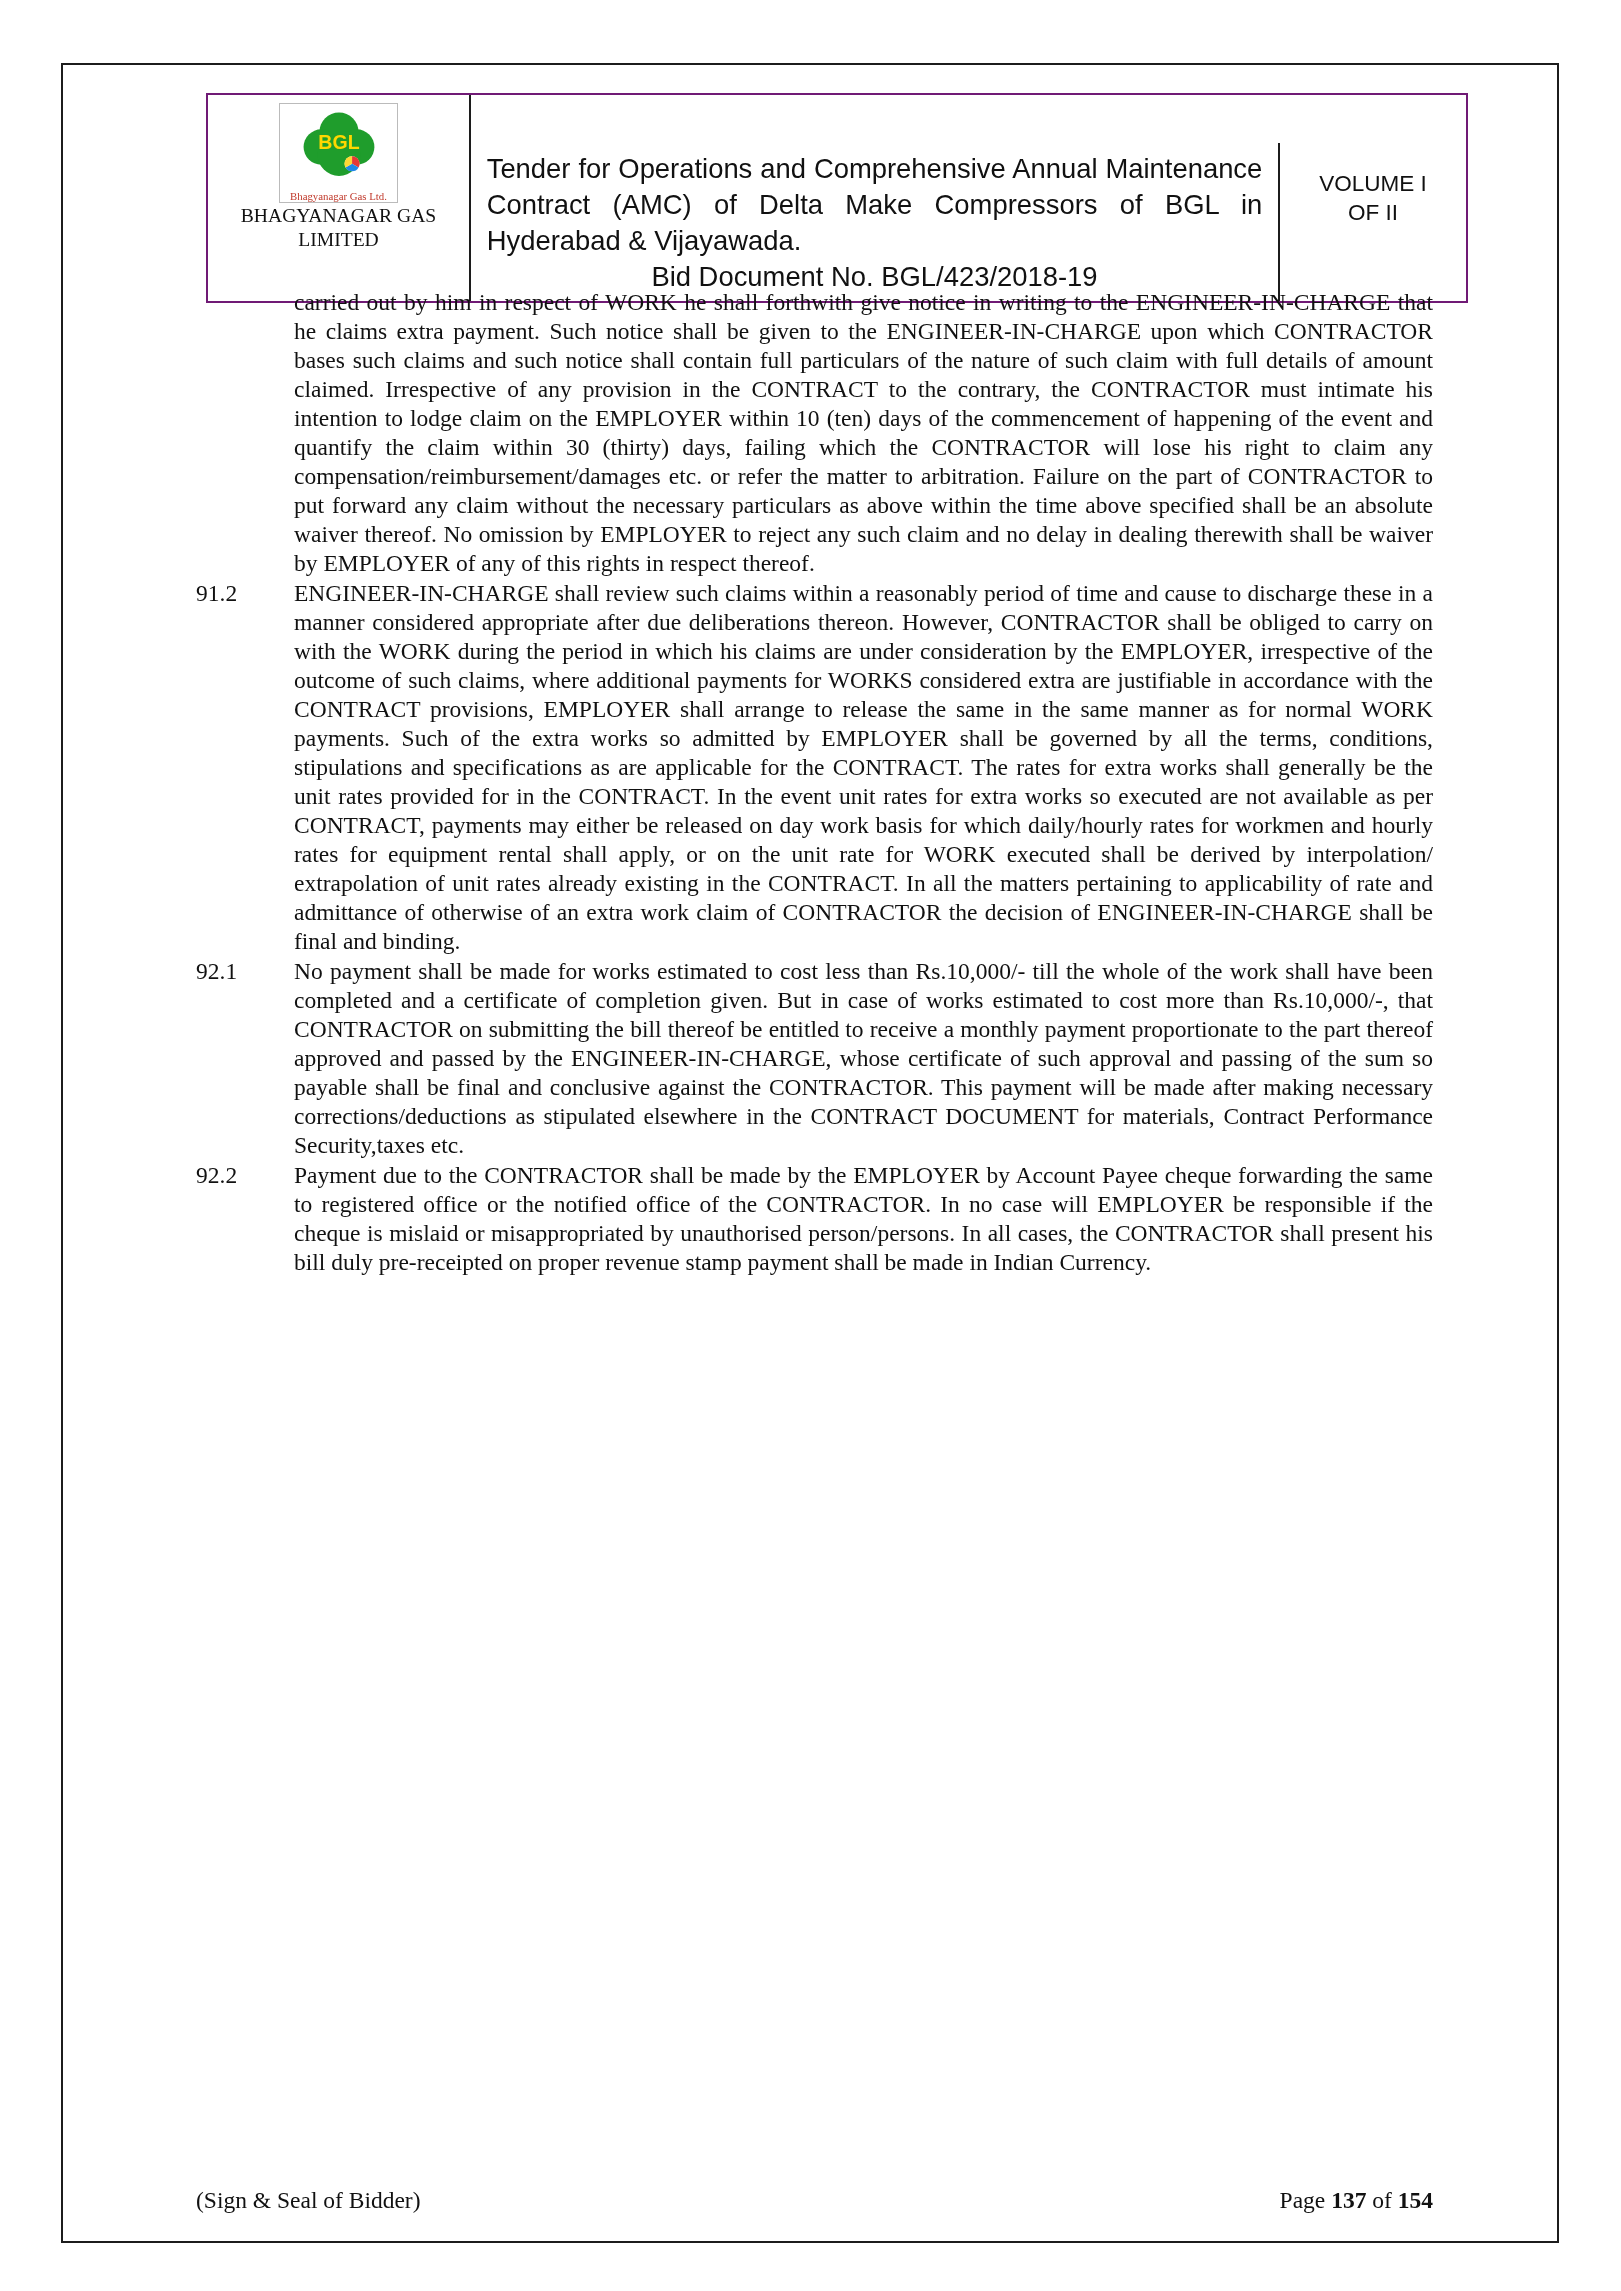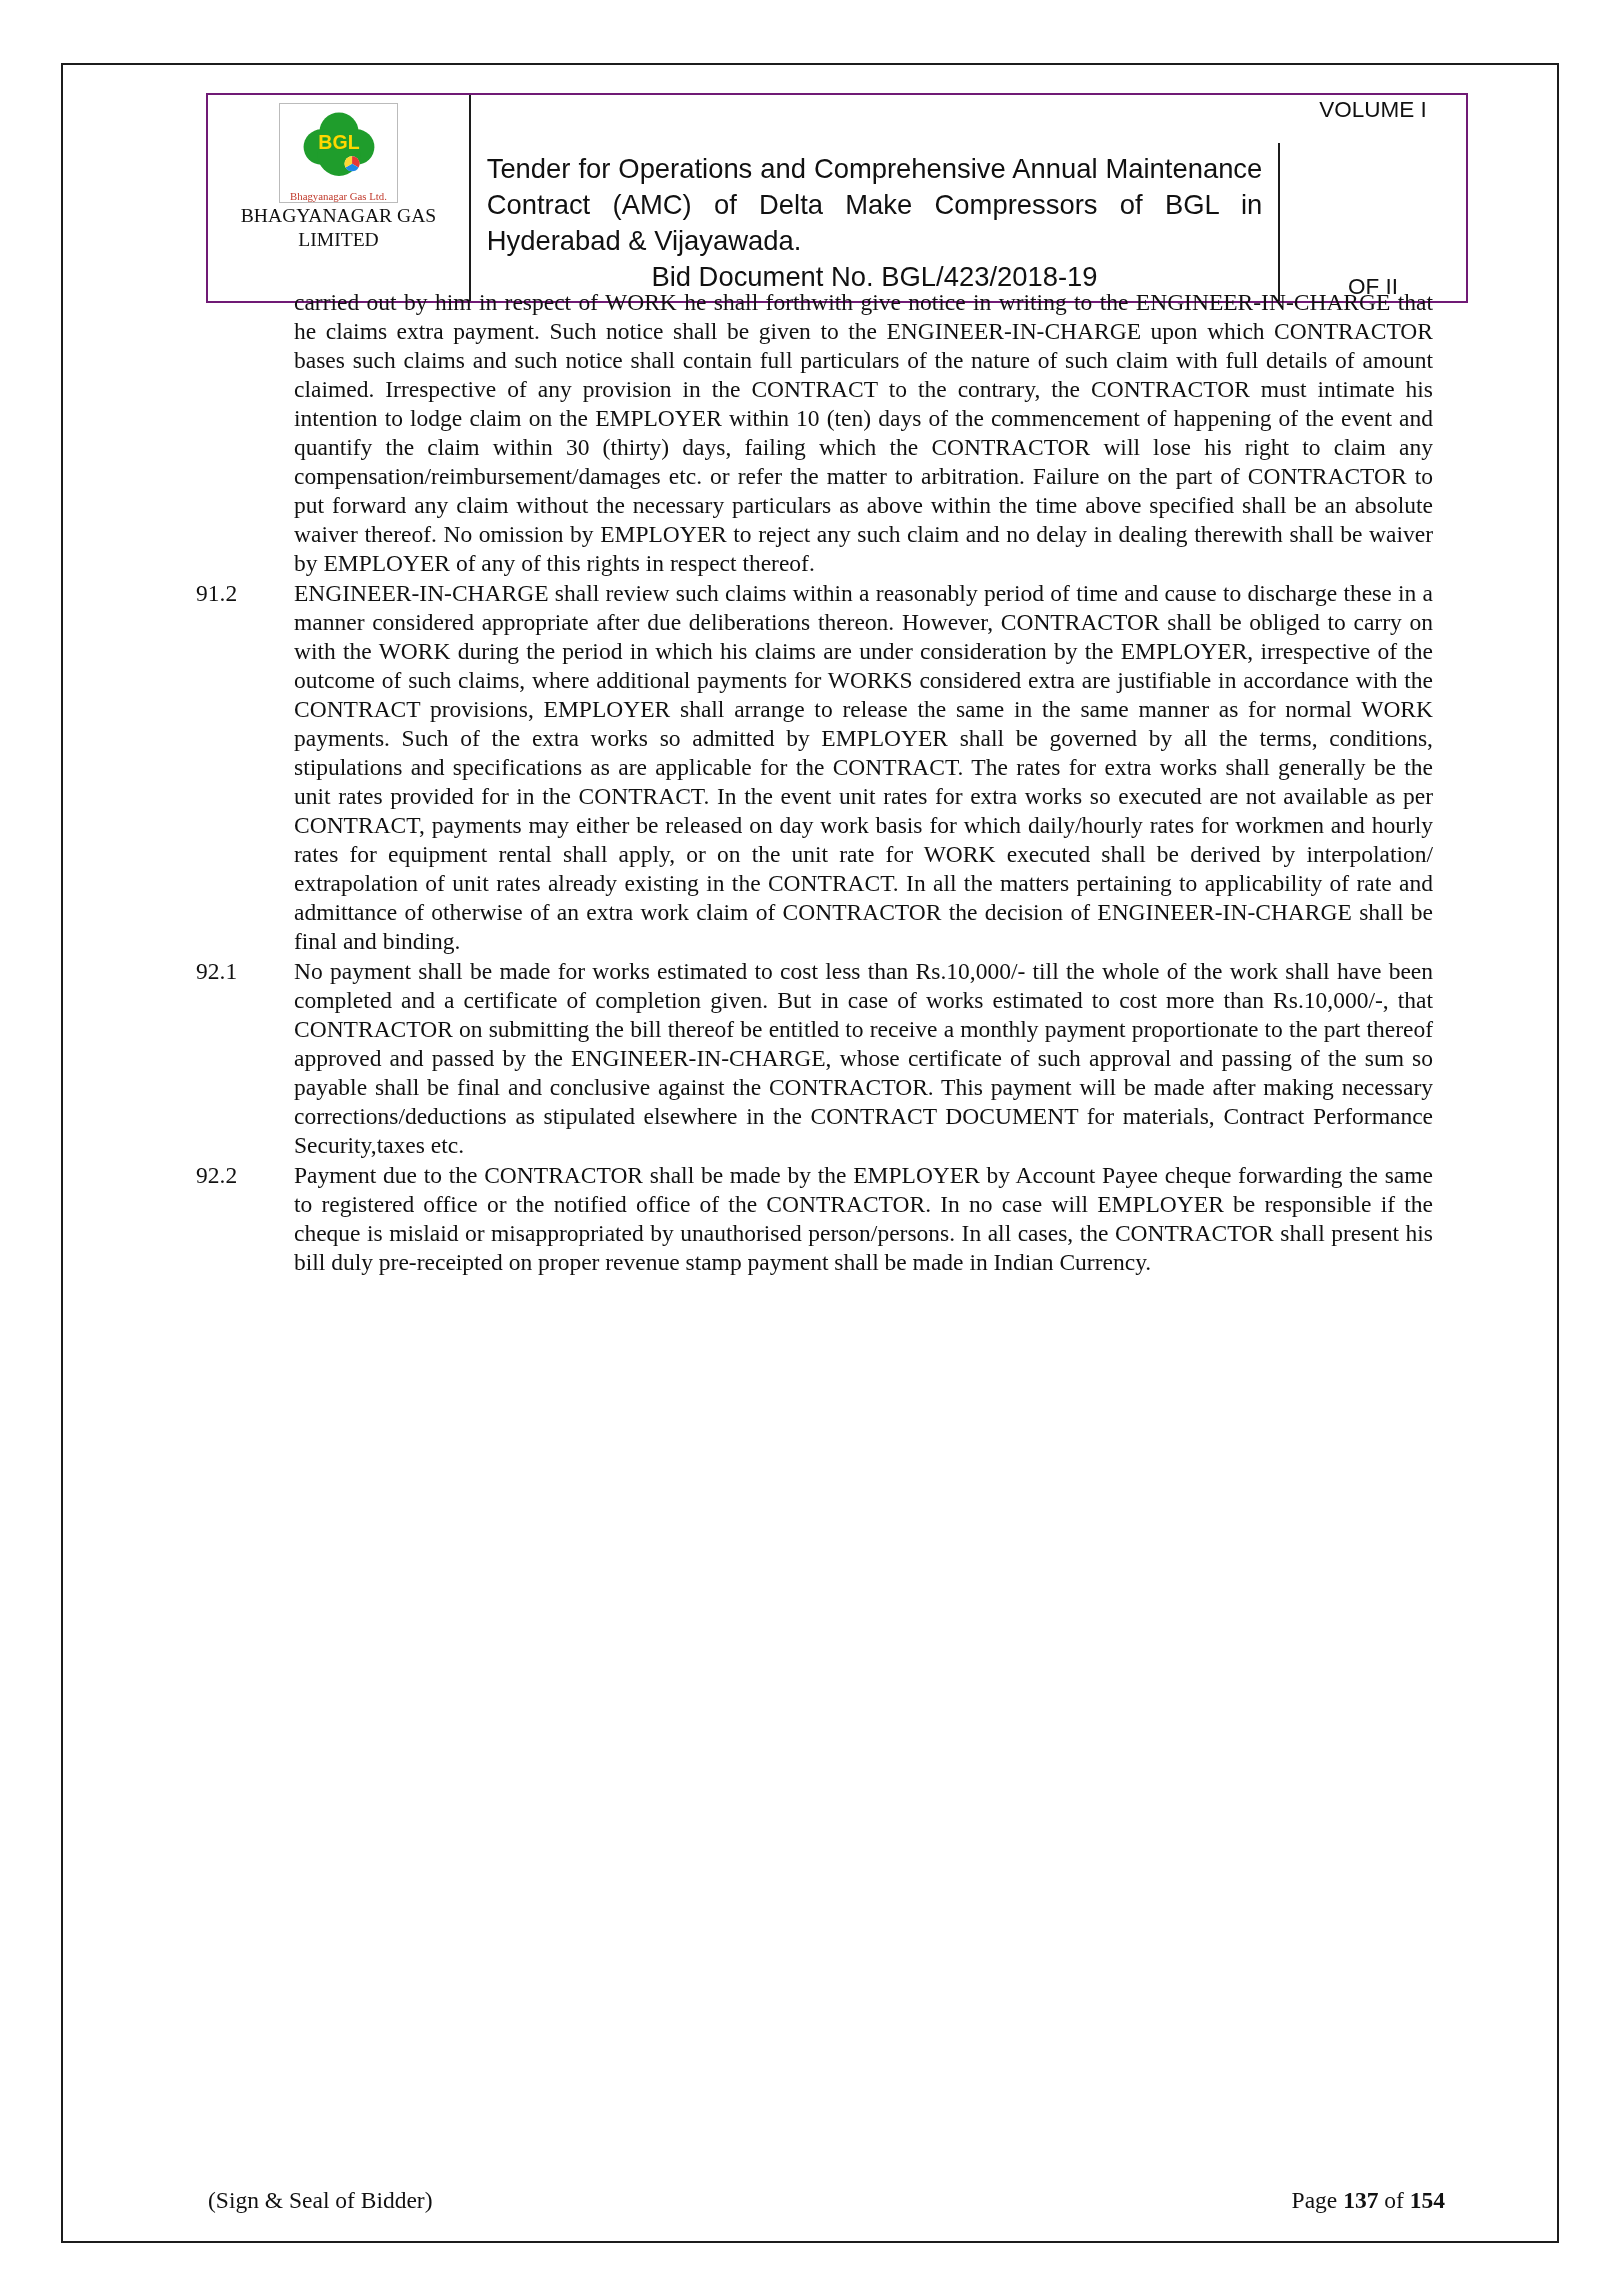--- a/index.html
+++ b/index.html
@@ -80,21 +80,21 @@
     font-size: 27.4px;
     line-height: 36px;
     text-align: center;
   }
   .volume-cell {
     width: 186px;
     flex: none;
     box-sizing: border-box;
     display: flex;
     flex-direction: column;
-    justify-content: space-between;
+    justify-content: center;
     align-items: center;
     font-family: "Liberation Sans", sans-serif;
     font-size: 22.5px;
     line-height: 29px;
     border-radius: 26px;
   }
   
   .body-area {
     position: absolute;
     left: 196px;
@@ -118,21 +118,21 @@
     text-align: justify;
   }
   .clause-heading .clause-num,
   .clause-heading .clause-txt {
     font-weight: bold;
     text-align: left;
   }
   
   .footer {
     position: absolute;
-    left: 208px;
+    left: 196px;
     top: 2186px;
     width: 1237px;
     display: flex;
     justify-content: space-between;
     font-size: 23.5px;
     line-height: 29px;
   }
   .page-indicator b {
     font-weight: bold;
   }

